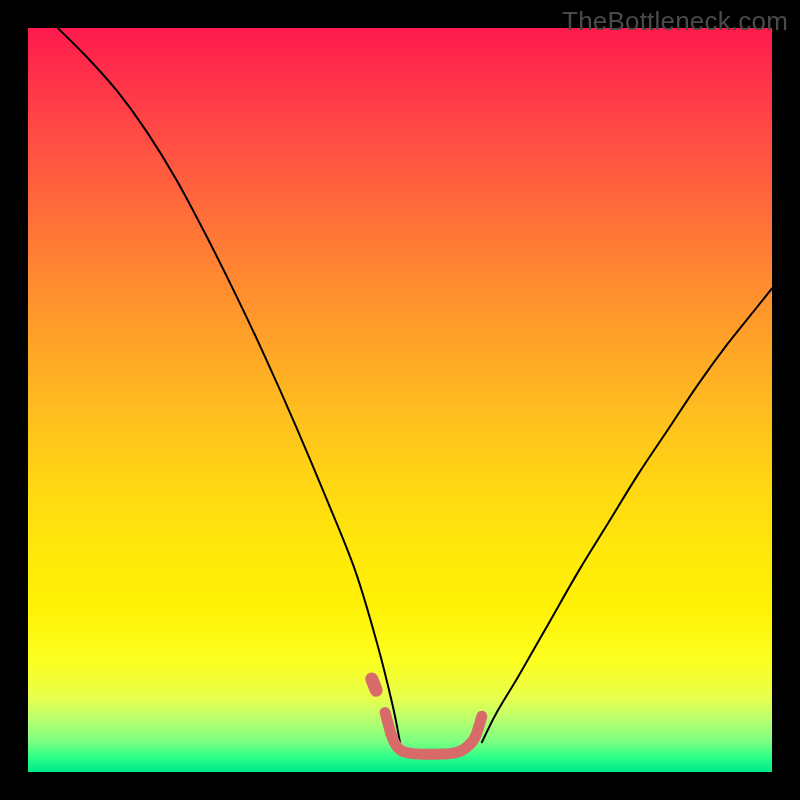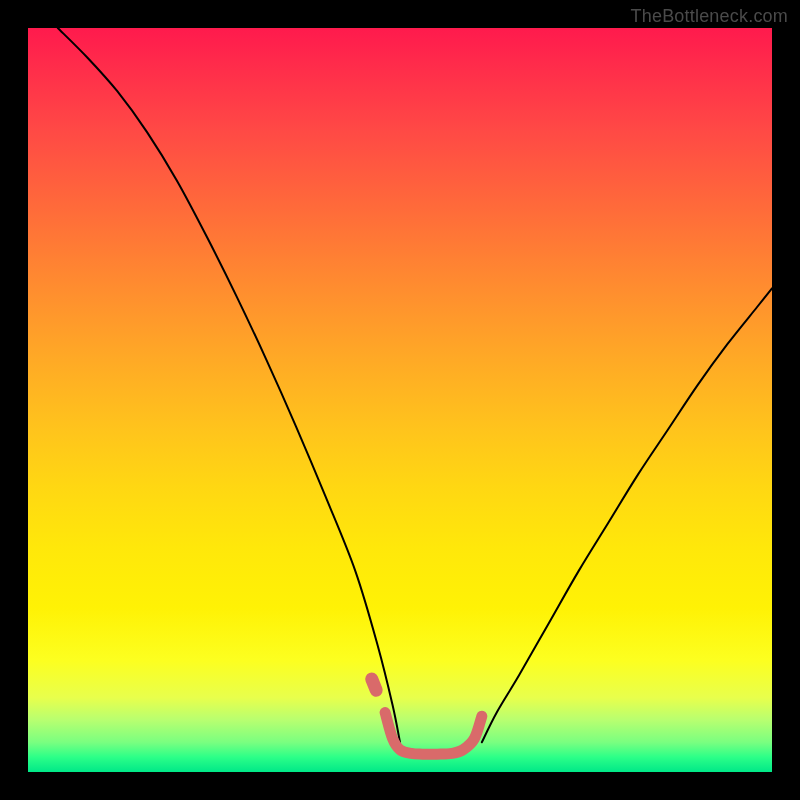--- a/index.html
+++ b/index.html
@@ -43,21 +43,21 @@
       #7aff80 96%,
       #2cff88 98%,
       #00e888 100%
     );
   }
   .watermark {
     position: absolute;
     top: 6px;
     right: 12px;
     color: #4a4a4a;
-    font-size: 18px;
+    font-size: 26px;
     font-weight: 500;
     letter-spacing: 0.2px;
     user-select: none;
   }
   svg.curve {
     position: absolute;
     left: 0;
     top: 0;
     width: 744px;
     height: 744px;

